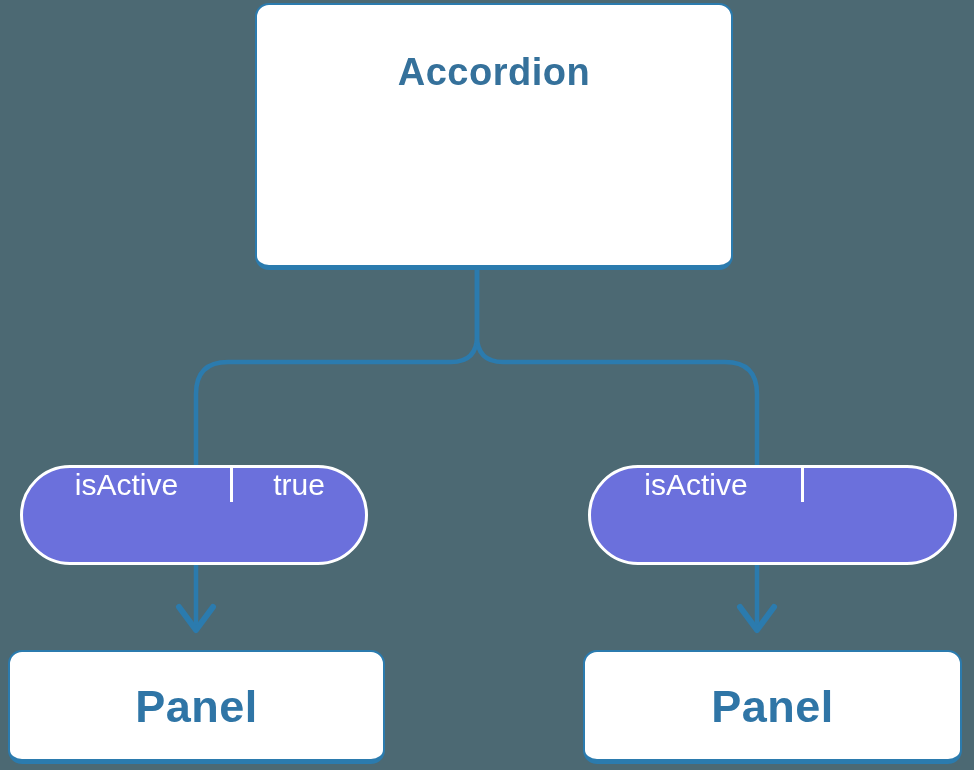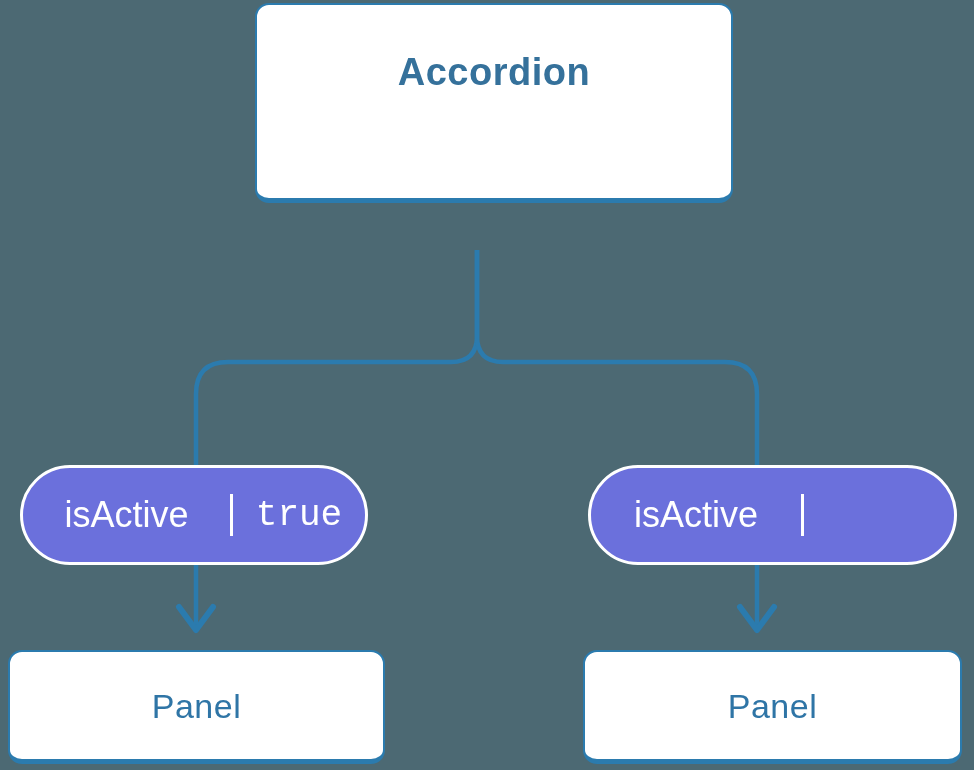--- a/index.html
+++ b/index.html
@@ -42,21 +42,21 @@
     background: var(--card-bg, #FFFFFF);
     border: 2.5px solid var(--card-border, #2B7BAE);
     border-bottom-width: 5px;
     border-radius: 14px;
     z-index: 1;
   }
   .accordion-card {
     left: 255px;
     top: 3px;
     width: 478px;
-    height: 200px;
+    height: 267px;
   }
   .accordion-title {
     position: absolute;
     left: 0;
     top: 46px;
     width: 100%;
     text-align: center;
     font-size: 38px;
     font-weight: 600;
     letter-spacing: 0.5px;
@@ -96,23 +96,23 @@
   
   .state-pill {
     position: absolute;
     top: 465px;
     height: 100px;
     box-sizing: border-box;
     background: var(--pill-purple, #6B70DC);
     border: 3px solid #FFFFFF;
     border-radius: 50px;
     display: flex;
-    align-items: center;
+    align-items: flex-start;
     color: var(--pill-text-light, #FFFFFF);
-    font-size: 36px;
+    font-size: 30px;
     z-index: 2;
   }
   .state-pill-left {
     left: 20px;
     width: 348px;
   }
   .state-pill-right {
     left: 588px;
     width: 369px;
   }
@@ -122,43 +122,42 @@
     justify-content: center;
     border-right: 3px solid #FFFFFF;
   }
   .state-pill-left .pill-cell-name { width: 207px; }
   .state-pill-right .pill-cell-name { width: 210px; }
   .state-pill .pill-cell-value {
     flex: 1;
     display: flex;
     align-items: center;
     justify-content: center;
-    font-family: Liberation Mono, monospace;
   }
 
   
   .panel-card {
     top: 650px;
     height: 114px;
     display: flex;
     align-items: center;
     justify-content: center;
     padding-top: 2px;
   }
   .panel-card-left {
     left: 8px;
     width: 377px;
   }
   .panel-card-right {
     left: 583px;
     width: 379px;
   }
   .panel-title {
-    font-size: 34px;
-    font-weight: 400;
+    font-size: 45px;
+    font-weight: 700;
     letter-spacing: 0.5px;
     color: var(--panel-text, #2F75A6);
   }
 </style>
 </head>
 <body>
 
 <div class="canvas">
 
   <svg class="connector-svg" width="974" height="770" viewBox="0 0 974 770">

